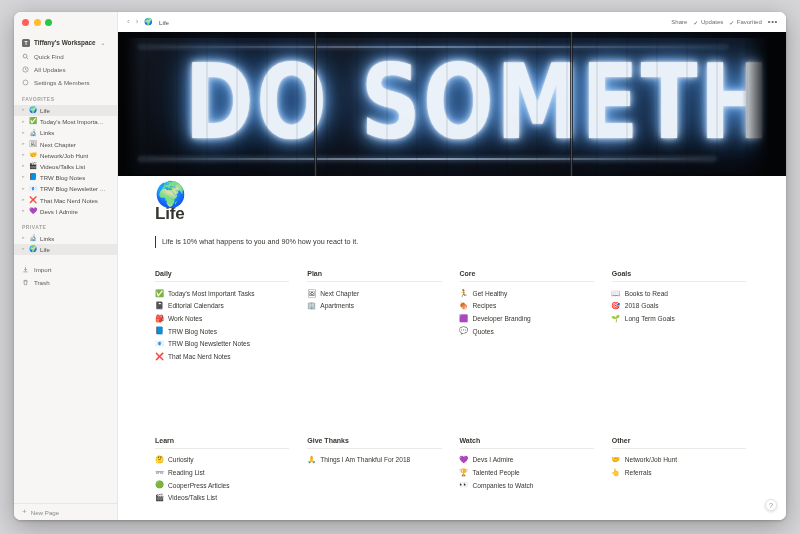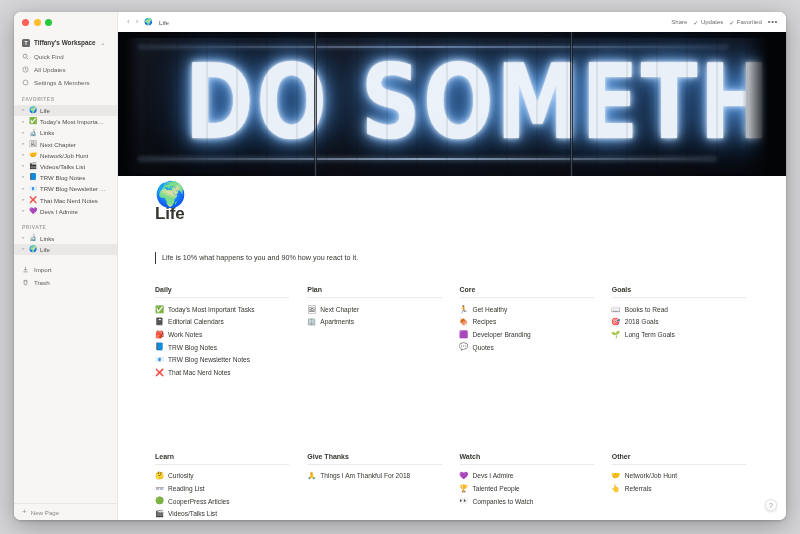--- a/index.html
+++ b/index.html
@@ -196,21 +196,21 @@
     position: absolute; left: 37px; top: -22px;
     font-size: 25px; line-height: 1;
     font-family: "DejaVu Sans", sans-serif;
   }
   #page-title {
     margin: 28px 0 0 37px;
     font-size: 17px; font-weight: bold;
     color: #37352f; letter-spacing: -.2px;
   }
   #quote {
-    margin: 28px 0 0 37px;
+    margin: 12px 0 0 37px;
     padding-left: 6px;
     border-left: 1.5px solid #37352f;
     font-size: 7.2px; color: #37352f; line-height: 12px;
   }
 
   .cols {
     display: flex;
     margin: 0 0 0 37px;
     padding-right: 22px;
     gap: 0;

